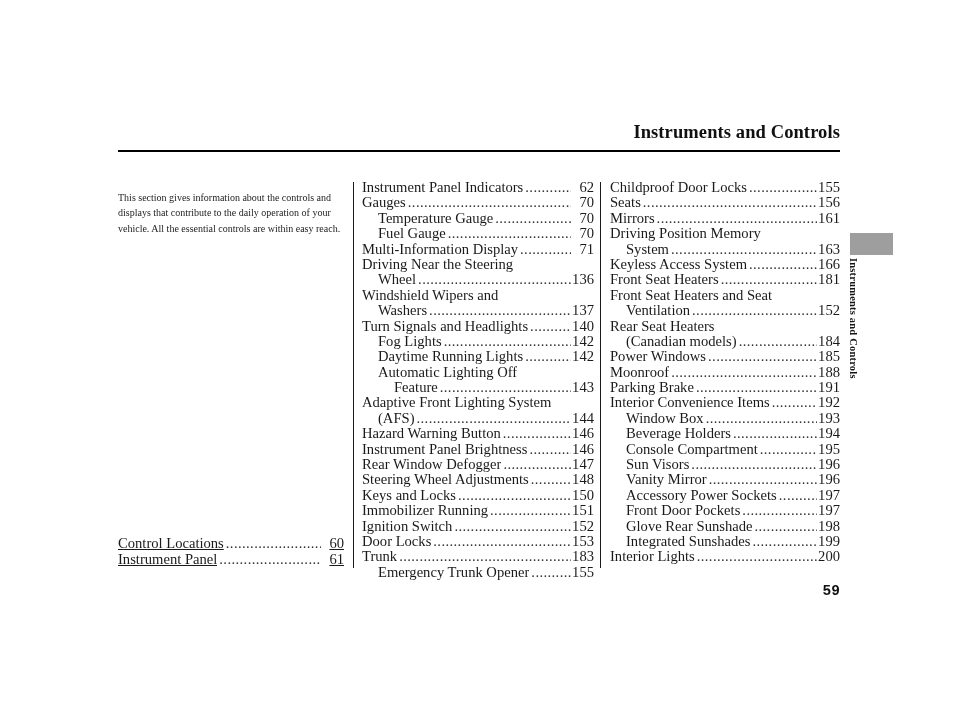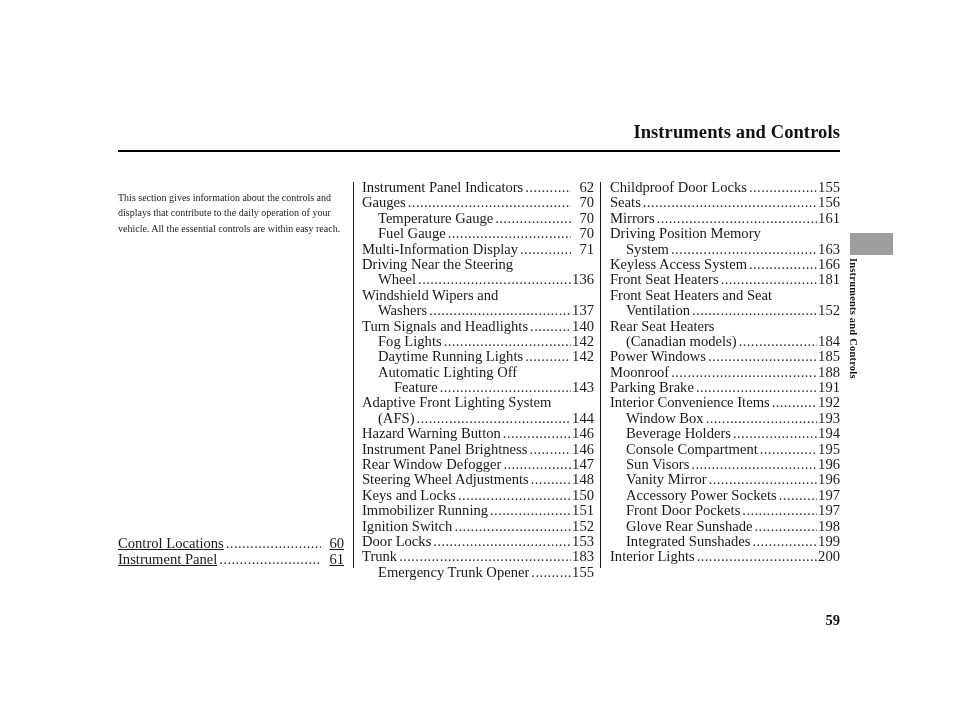--- a/index.html
+++ b/index.html
@@ -155,26 +155,26 @@
     writing-mode: vertical-rl;
     text-orientation: mixed;
     white-space: nowrap;
     line-height: 20px;
   }
 
   
   .page-number {
     position: absolute;
     left: 760px;
-    top: 612px;
+    top: 583px;
     width: 80px;
     text-align: right;
     font-size: 14.5px;
     font-weight: bold;
-    font-family: Liberation Serif, serif;
+    font-family: Liberation Mono, monospace;
     color: #111111;
   }
 </style>
 </head>
 <body>
 
 <div class="page">
 
   <div class="header-title">Instruments and Controls</div>
 

